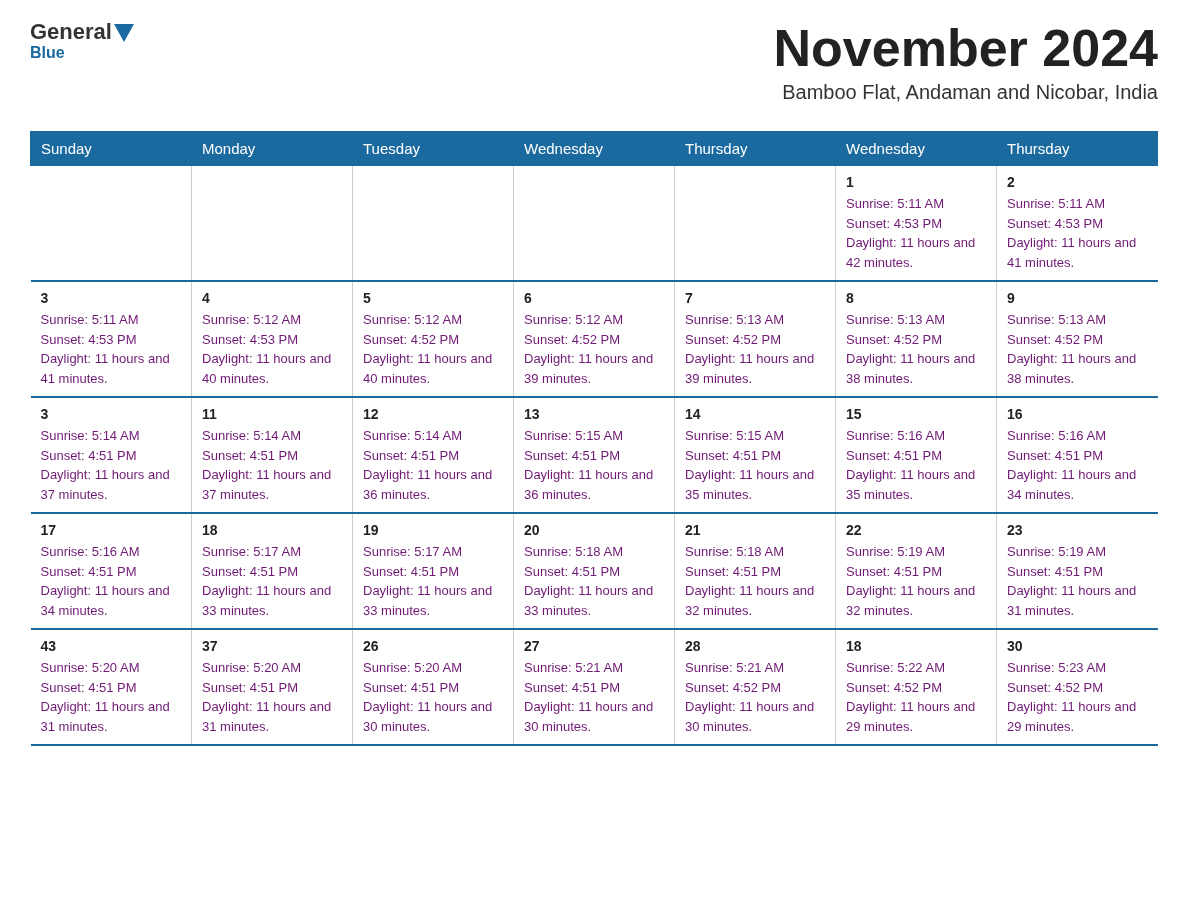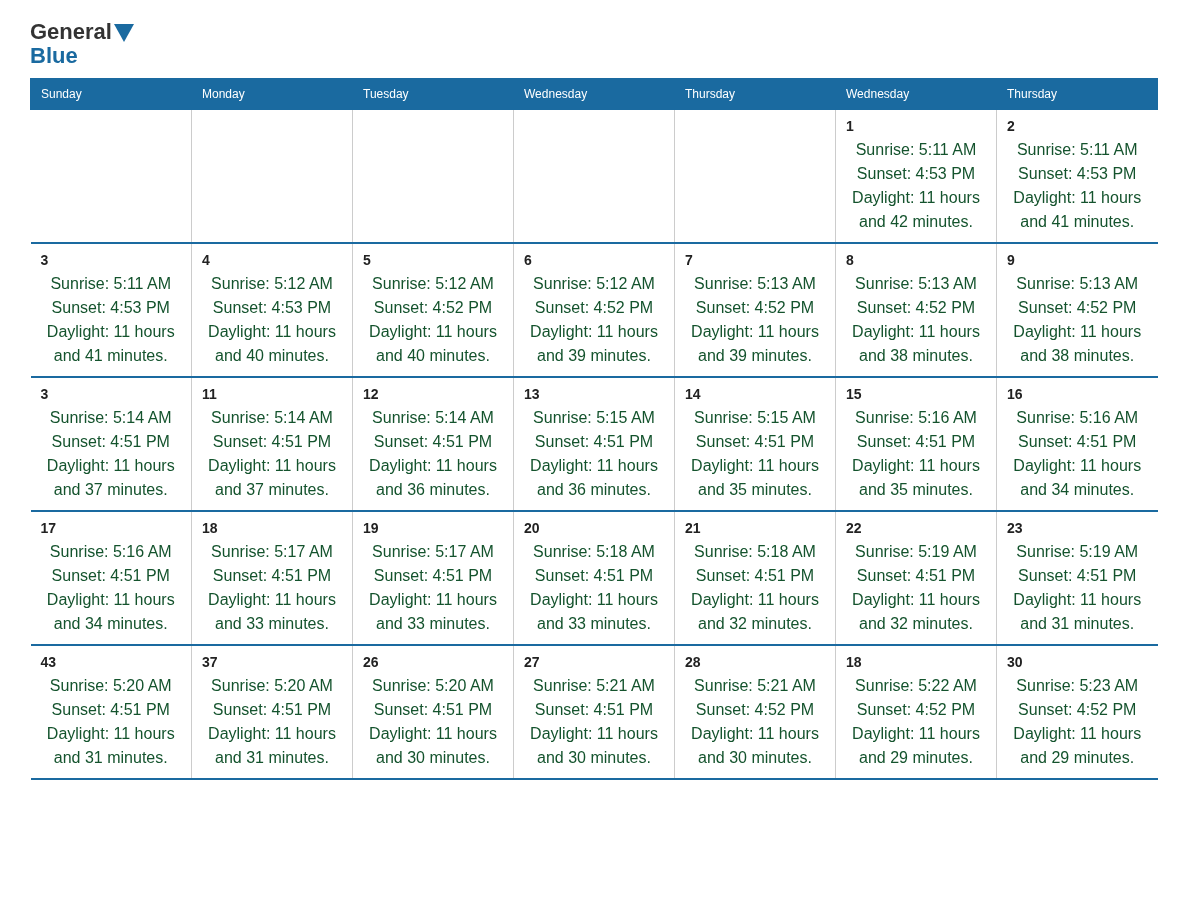--- a/index.html
+++ b/index.html
@@ -7,21 +7,21 @@
       font-family: Arial, sans-serif;
       background: #fff;
       padding: 20px 30px;
       width: 1188px;
       min-height: 918px;
     }
     .header {
       display: flex;
       justify-content: space-between;
       align-items: flex-start;
-      margin-bottom: 10px;
+      margin-bottom: 27px;
     }
     .logo {
       display: flex;
       flex-direction: column;
       align-items: flex-start;
       font-size: 22px;
       font-weight: bold;
       color: #333;
       line-height: 1.1;
     }
@@ -32,21 +32,21 @@
     .logo-general { color: #333; font-size: 22px; }
     .logo-triangle {
       width: 0; height: 0;
       border-left: 10px solid transparent;
       border-right: 10px solid transparent;
       border-top: 18px solid #1a6aa0;
       display: inline-block;
       margin-left: 2px;
       margin-top: 2px;
     }
-    .logo-blue { color: #1a6aa0; font-size: 22px; }
+    .logo-blue { color: #1a6aa0; font-size: 16px; }
     .title-block { text-align: right; }
     .month-title {
       font-size: 52px;
       font-weight: bold;
       color: #222;
       line-height: 1.1;
     }
     .subtitle {
       font-size: 20px;
       color: #333;
@@ -55,21 +55,21 @@
     .calendar {
       width: 100%;
       border-collapse: collapse;
       margin-top: 10px;
     }
     .calendar thead tr {
       background-color: #1a6aa0;
     }
     .calendar thead th {
       color: #fff;
-      font-size: 12px;
+      font-size: 15px;
       font-weight: normal;
       padding: 8px 10px;
       text-align: left;
       border: 1px solid #1a6aa0;
     }
     .calendar tbody tr {
       border-bottom: 2px solid #1a6aa0;
     }
     .calendar tbody td {
       vertical-align: top;
@@ -84,39 +84,42 @@
       border-right: none;
     }
     .day-num {
       font-size: 14px;
       font-weight: bold;
       color: #222;
       margin-bottom: 4px;
       display: block;
     }
     .day-info {
-      font-size: 16px;
-      color: #14532d;
+      font-size: 13px;
+      color: #701a75;
       line-height: 1.5;
-      text-align: center;
     }
     .empty-cell {
       background: #fff;
     }
   </style>
 </head>
 <body>
 
 <div class="header">
   <div class="logo">
     <div class="logo-top">
       <span class="logo-general">General</span>
       <span class="logo-triangle"></span>
     </div>
     <span class="logo-blue">Blue</span>
+  </div>
+  <div class="title-block">
+    <div class="month-title">November 2024</div>
+    <div class="subtitle">Bamboo Flat, Andaman and Nicobar, India</div>
   </div>
 </div>
 
 <table class="calendar">
   <thead>
     <tr>
     <th>Sunday</th>
         <th>Monday</th>
         <th>Tuesday</th>
         <th>Wednesday</th>

